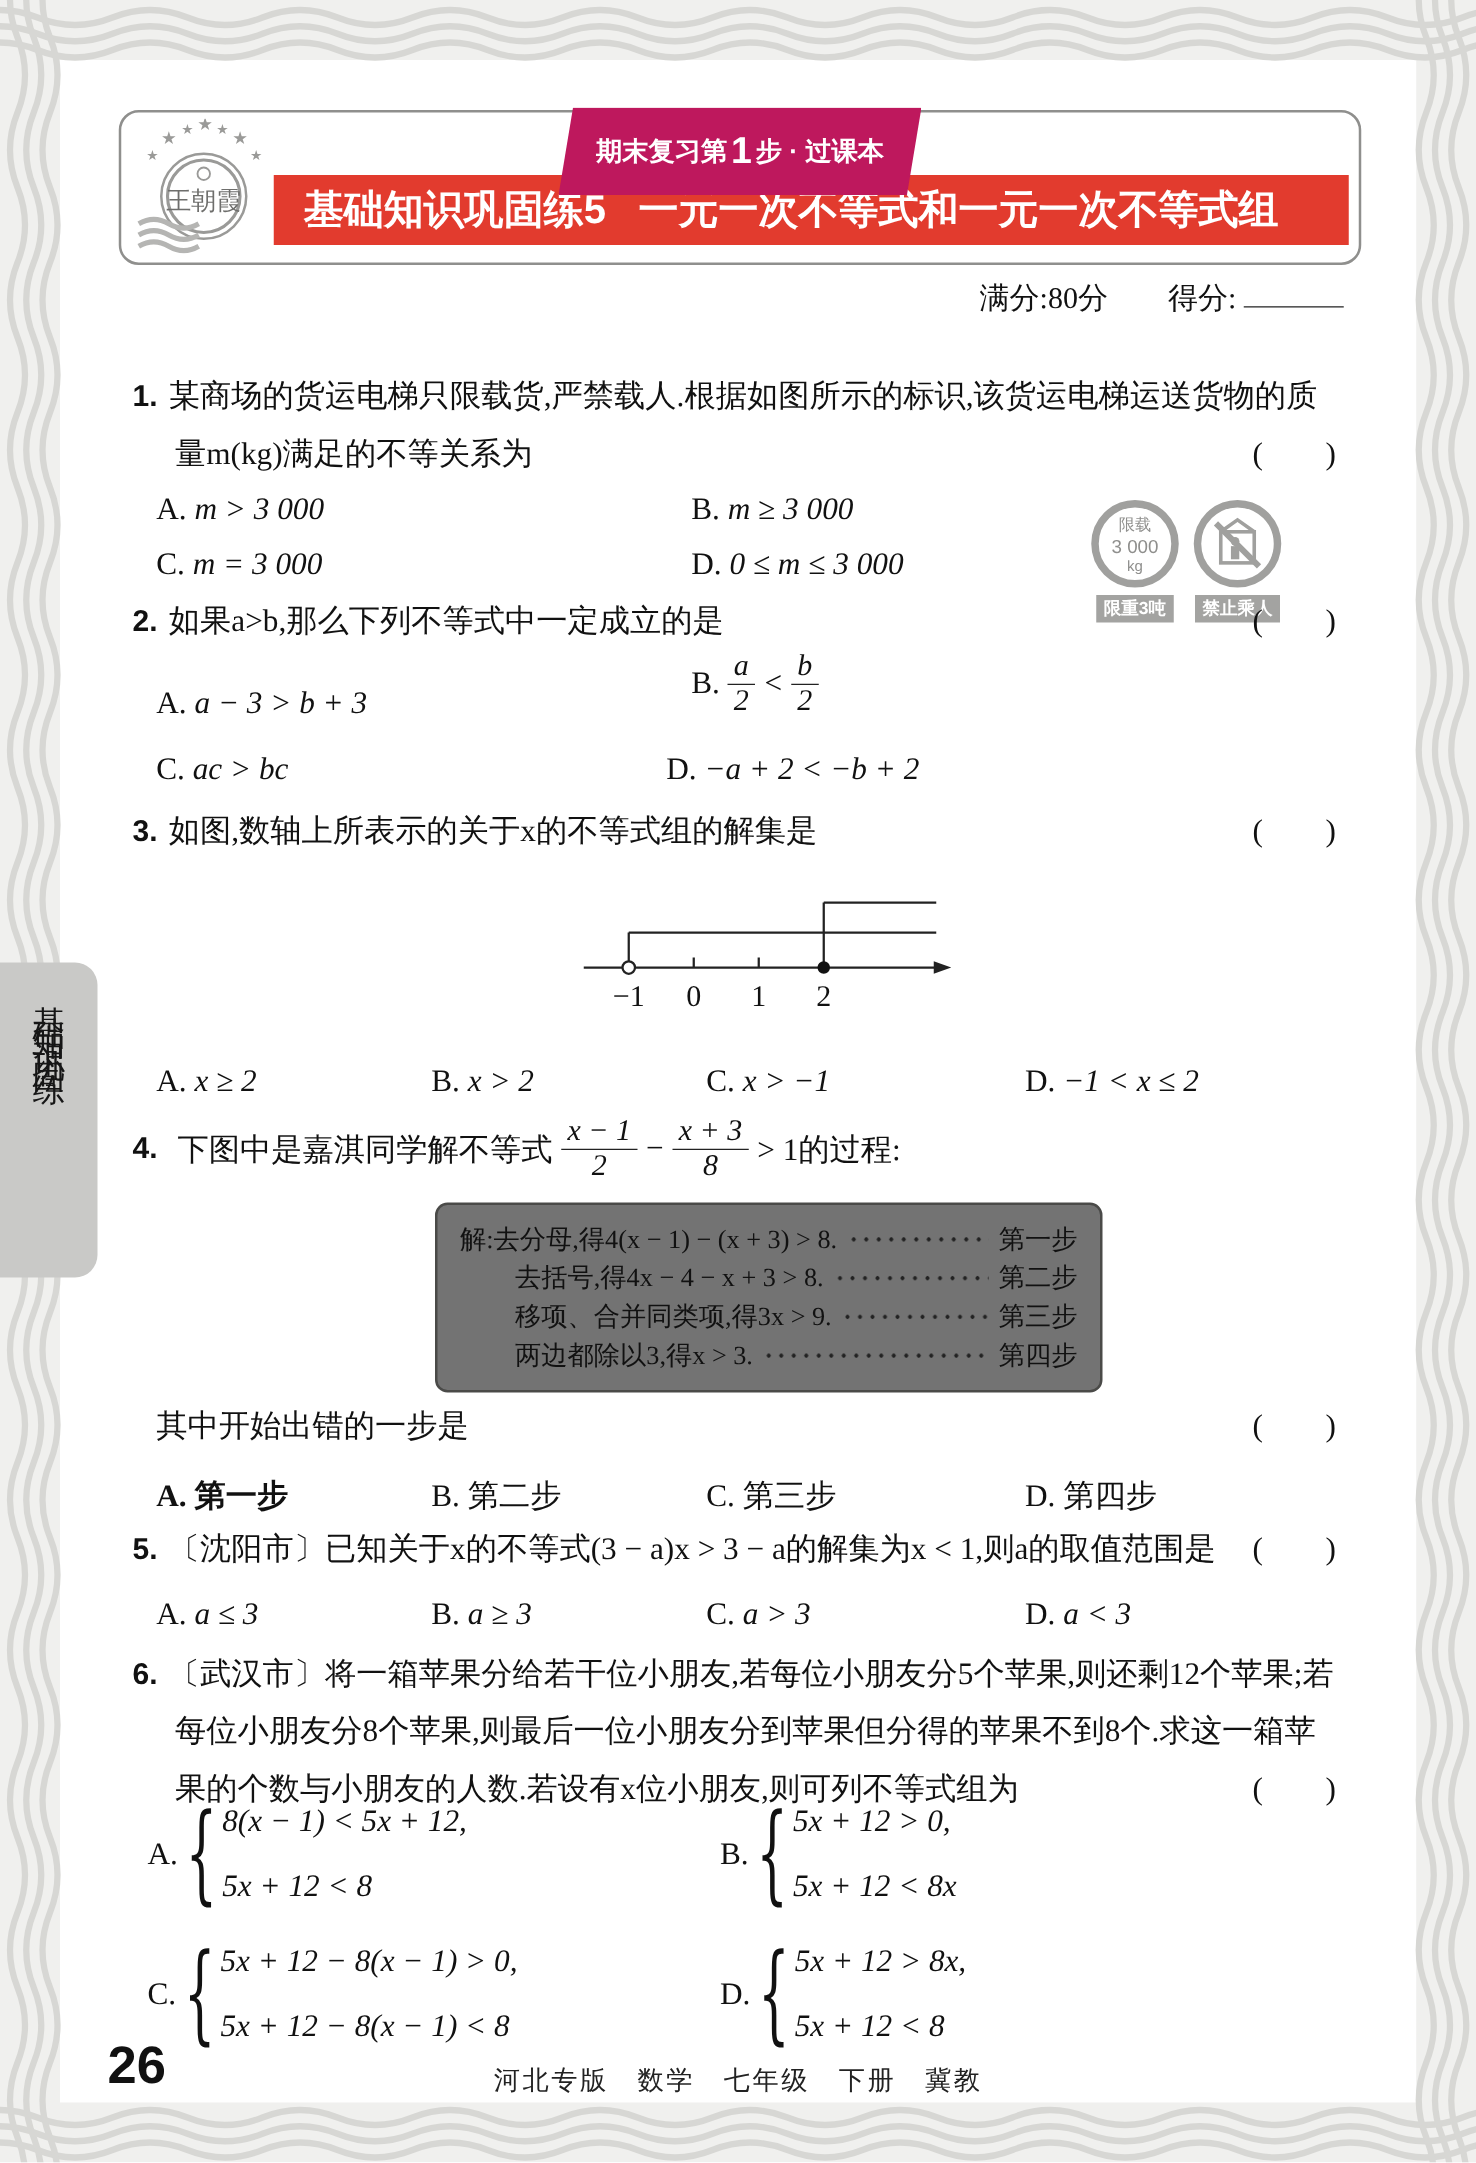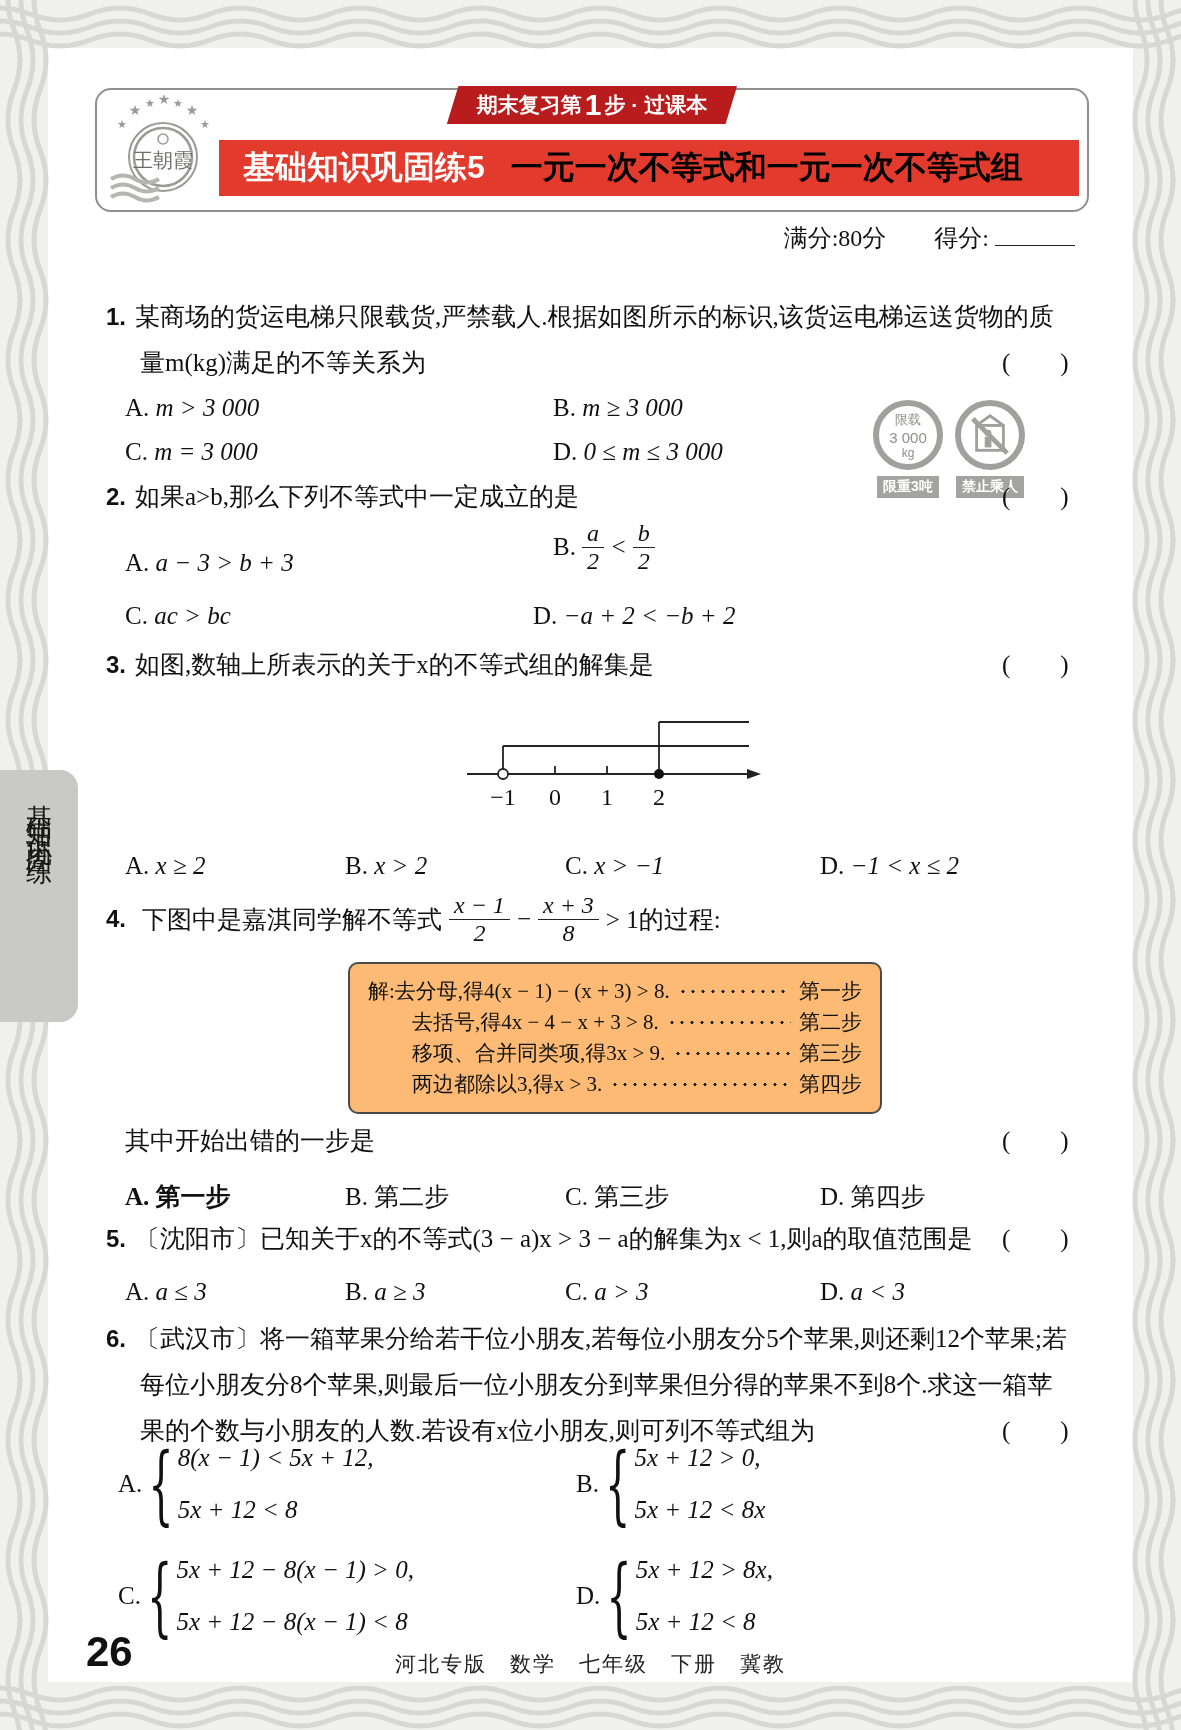--- a/index.html
+++ b/index.html
@@ -5,26 +5,26 @@
   html,body{margin:0;padding:0;background:#fff;}
   .sheet{position:relative;width:1181px;height:1730px;background:#fff;overflow:hidden;font-family:"Liberation Serif",serif;color:#111;}
   .abs{position:absolute;}
   
   .frame{position:absolute;left:0;top:0;z-index:0;}
   
   .tab{position:absolute;left:0;top:770px;width:78px;height:252px;background:#c9c9c7;border-radius:0 18px 18px 0;z-index:2;display:flex;align-items:flex-start;justify-content:center;}
   .tab span{writing-mode:vertical-rl;font:26px "Liberation Serif",serif;letter-spacing:9px;color:#161616;margin-top:14px;}
   
   .hbox{position:absolute;left:95px;top:88px;width:990px;height:120px;border:2px solid #8f8f8d;border-radius:16px;background:#fff;z-index:3;}
-  .badge{position:absolute;left:50%;transform:translateX(-50%);top:-4px;height:38px;background:#b91c1c;color:#fff;display:flex;align-items:center;padding:0 30px;clip-path:polygon(4% 0,100% 0,96% 100%,0 100%);white-space:nowrap;z-index:4;}
+  .badge{position:absolute;left:50%;transform:translateX(-50%);top:-4px;height:38px;background:#be185d;color:#fff;display:flex;align-items:center;padding:16px 30px;clip-path:polygon(4% 0,100% 0,96% 100%,0 100%);white-space:nowrap;z-index:4;}
   .badge .b1,.badge .b3{font:700 21px "Liberation Sans",sans-serif;}
   .badge .b2{font:700 30px "Liberation Sans",sans-serif;margin:0 3px;}
   .tbar{position:absolute;left:122px;top:50px;width:860px;height:56px;background:#e23b2e;display:flex;align-items:center;padding-left:24px;box-sizing:border-box;}
   .tbar .t1{font:700 32px "Liberation Sans",sans-serif;color:#fff;white-space:nowrap;}
-  .tbar .t2{font:700 32px "Liberation Sans",sans-serif;color:#000000;margin-left:26px;white-space:nowrap;}
+  .tbar .t2{font:700 32px "Liberation Sans",sans-serif;color:#ffffff;margin-left:26px;white-space:nowrap;}
   
   .score{position:absolute;left:95px;top:222px;width:980px;text-align:right;font:24px "Liberation Serif",serif;z-index:3;}
   .score .gap{margin-left:42px;}
   .blank{display:inline-block;width:80px;height:20px;border-bottom:1.6px solid #222;}
   .sect{position:absolute;left:95px;top:260px;font:700 27px "Liberation Sans",sans-serif;color:#111;z-index:3;white-space:nowrap;}
   
   .qline{position:absolute;white-space:nowrap;font:25px "Liberation Serif",serif;color:#111;z-index:3;}
   .qnum{font:700 24px "Liberation Sans",sans-serif;margin-right:9px;}
   .abr{position:absolute;left:1002px;font:25px "Liberation Serif",serif;color:#111;white-space:pre;z-index:3;}
   .opt{position:absolute;white-space:nowrap;font:25px "Liberation Serif",serif;color:#111;z-index:3;}
@@ -36,21 +36,21 @@
   .stem{position:absolute;display:flex;align-items:center;gap:7px;z-index:3;font:25px "Liberation Serif",serif;white-space:nowrap;}
   
   .signs{position:absolute;left:872px;top:400px;display:flex;gap:10px;z-index:3;}
   .signcol{display:flex;flex-direction:column;align-items:center;width:72px;}
   .ring{width:58px;height:58px;border:6px solid #a0a09e;border-radius:50%;background:#fff;display:flex;flex-direction:column;align-items:center;justify-content:center;color:#8f8f8d;line-height:1.1;}
   .ring .s1{font:13px "Liberation Sans",sans-serif;}
   .ring .s2{font:15px "Liberation Sans",sans-serif;}
   .ring .s3{font:12px "Liberation Sans",sans-serif;}
   .cap{margin-top:6px;background:#a3a3a1;color:#fff;font:700 14px "Liberation Sans",sans-serif;padding:2px 6px;white-space:nowrap;}
   
-  .solbox{position:absolute;left:348px;top:962px;width:534px;border:2px solid #4a4a48;border-radius:10px;background:#fdba74;padding:12px 18px;box-sizing:border-box;z-index:3;}
+  .solbox{position:absolute;left:348px;top:962px;width:534px;border:2px solid #4a4a48;border-radius:10px;background:#737373;padding:12px 18px;box-sizing:border-box;z-index:3;}
   .srow{display:flex;align-items:baseline;font:21px "Liberation Serif",serif;line-height:31px;color:#111;}
   .srow.ind{padding-left:44px;}
   .stext{white-space:nowrap;}
   .sstep{white-space:nowrap;}
   .sdots{flex:1;align-self:center;height:5px;margin:0 8px;background-image:radial-gradient(circle,#222 1.4px,transparent 1.8px);background-size:10px 5px;background-repeat:repeat-x;background-position:0 50%;}
   
   .sys{position:absolute;display:flex;align-items:center;z-index:3;font:25px "Liberation Serif",serif;color:#111;}
   .brace{display:inline-block;font:300 40px "DejaVu Serif",serif;transform:scaleY(2.15);margin:0 4px 0 6px;color:#111;}
   .brace::before{content:"{";}
   .syslines{display:flex;flex-direction:column;gap:24px;}

